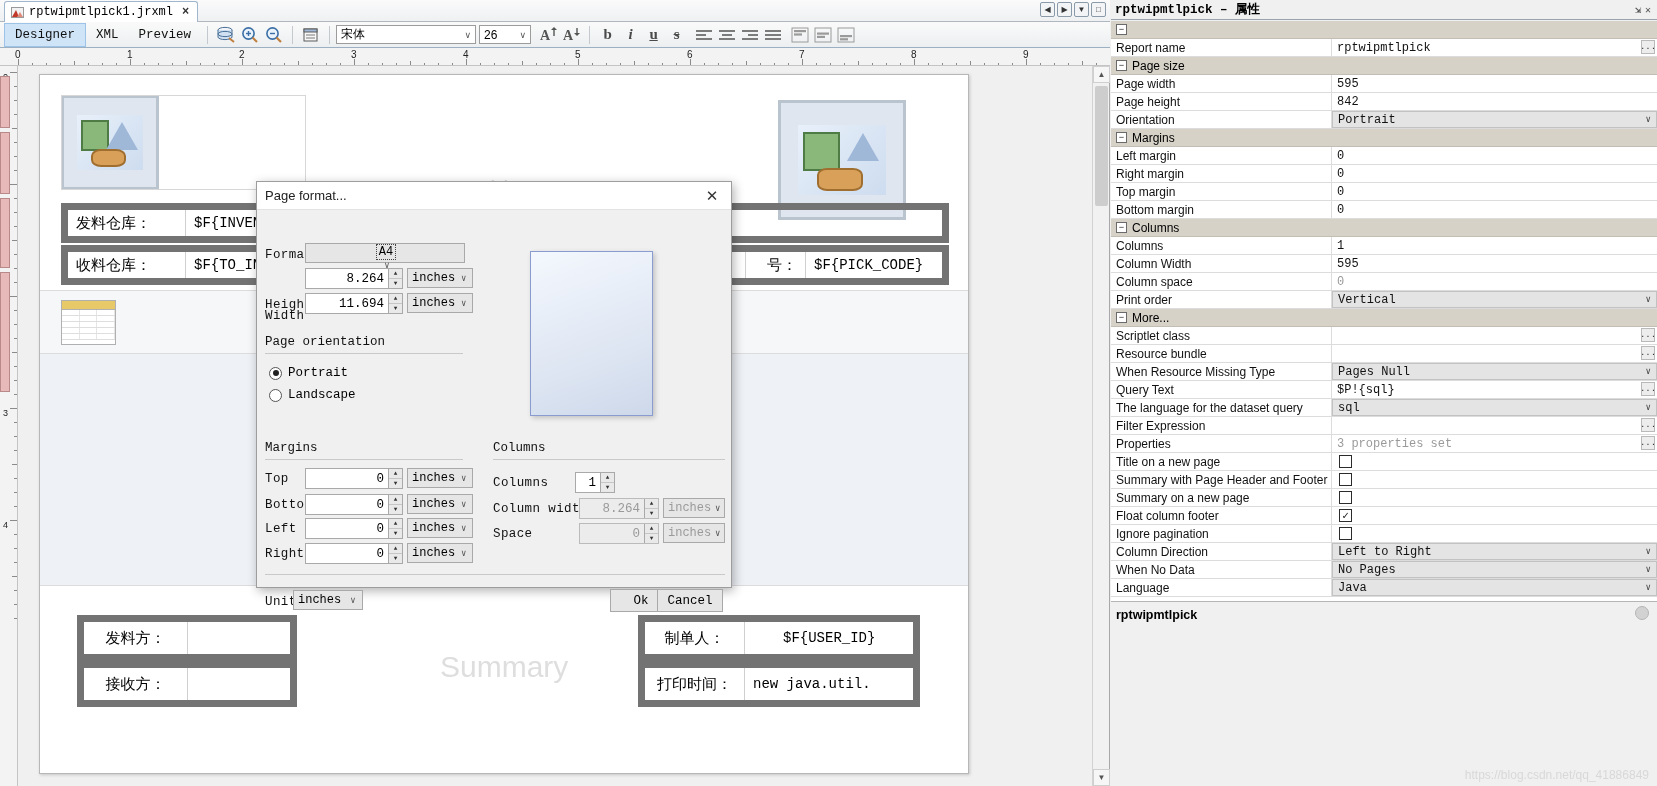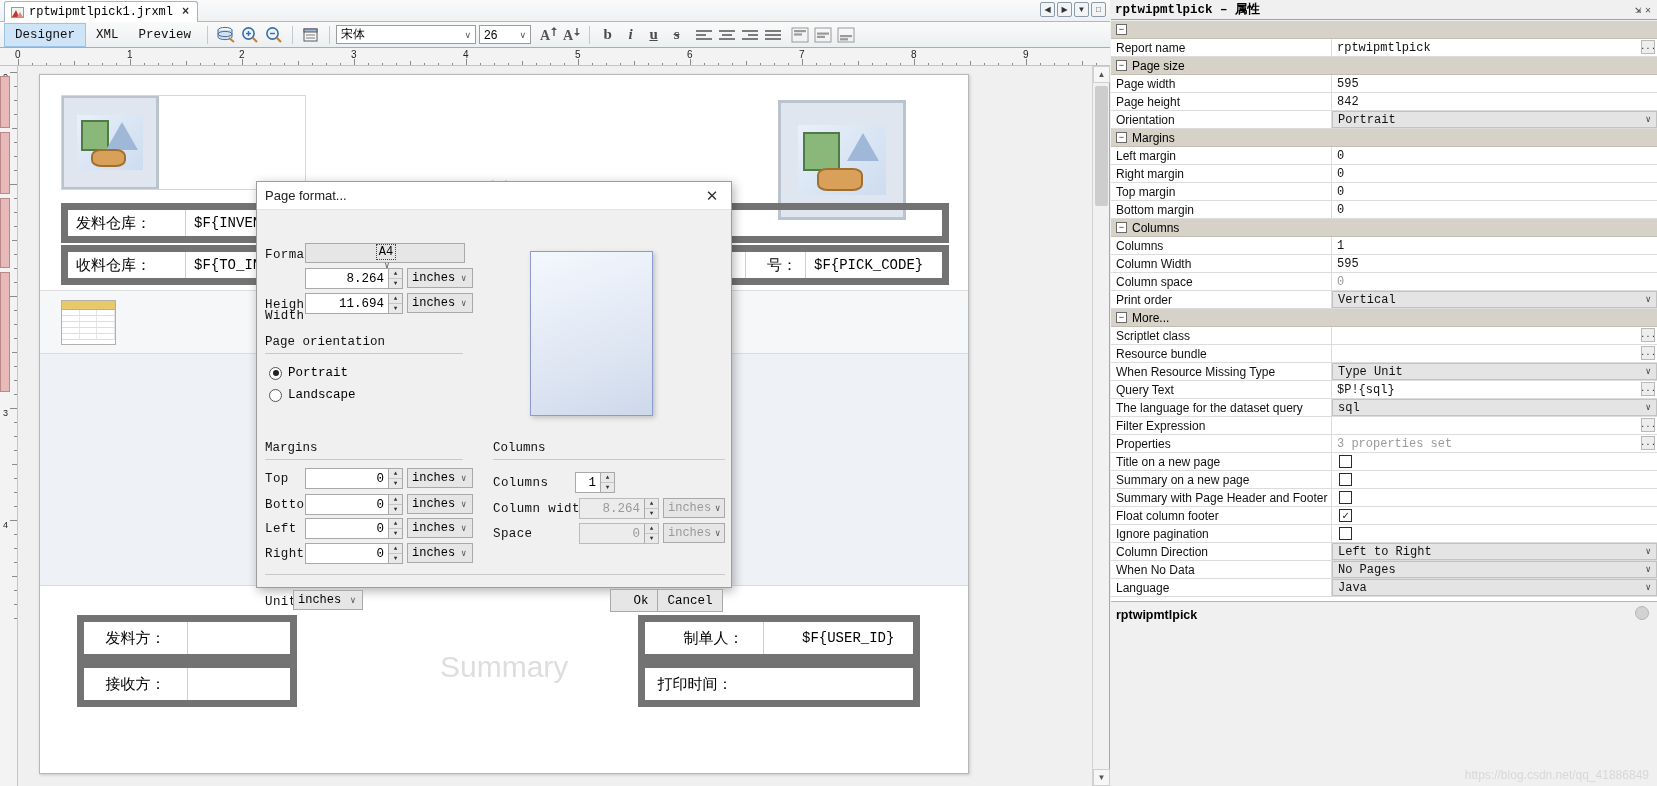--- a/index.html
+++ b/index.html
@@ -670,26 +670,27 @@
 
         <div class="fieldrow" style="left:37px;top:540px;width:220px;height:46px;">
           <div class="cellbox" style="width:104px;justify-content:center;">发料方：</div>
           <div class="cellbox" style="flex:1;"></div>
         </div>
         <div class="fieldrow" style="left:37px;top:586px;width:220px;height:46px;">
           <div class="cellbox" style="width:104px;justify-content:center;">接收方：</div>
           <div class="cellbox" style="flex:1;"></div>
         </div>
 
-        <div class="fieldrow" style="left:598px;top:540px;width:282px;height:46px;padding-left:19px;">
+        <div class="fieldrow" style="left:598px;top:540px;width:282px;height:46px;">
           <div class="cellbox" style="width:100px;justify-content:center;">制单人：</div>
           <div class="cellbox mono" style="flex:1;margin-left:30px;">$F{USER_ID}</div>
         </div>
         <div class="fieldrow" style="left:598px;top:586px;width:282px;height:46px;">
           <div class="cellbox" style="width:100px;justify-content:center;">打印时间：</div>
+          <div class="cellbox mono" style="flex:1;">new java.util.</div>
         </div>
       </div>
     </div>
 
     <div class="vscroll-right">
       <div class="arrow" style="top:0;">▲</div>
       <div class="thumb"></div>
       <div class="arrow" style="bottom:0;">▼</div>
     </div>
   </div>
@@ -972,21 +973,21 @@
         <div class="prow">
           <div class="pname">Resource bundle</div>
           <div class="pval">
             <span></span>
             <span class="dotbtn">...</span>
           </div>
         </div>
         <div class="prow">
           <div class="pname">When Resource Missing Type</div>
           <div class="pval combo-cell">
-            <span>Type Unit</span>
+            <span>Pages Null</span>
             <span class="arr">∨</span>
           </div>
         </div>
         <div class="prow">
           <div class="pname">Query Text</div>
           <div class="pval">
             <span>$P!{sql}</span>
             <span class="dotbtn">...</span>
           </div>
         </div>
@@ -1011,27 +1012,27 @@
             <span class="dotbtn">...</span>
           </div>
         </div>
         <div class="prow">
           <div class="pname">Title on a new page</div>
           <div class="pval">
             <span class="cbox"></span>
           </div>
         </div>
         <div class="prow">
+          <div class="pname">Summary with Page Header and Footer</div>
+          <div class="pval">
+            <span class="cbox"></span>
+          </div>
+        </div>
+        <div class="prow">
           <div class="pname">Summary on a new page</div>
-          <div class="pval">
-            <span class="cbox"></span>
-          </div>
-        </div>
-        <div class="prow">
-          <div class="pname">Summary with Page Header and Footer</div>
           <div class="pval">
             <span class="cbox"></span>
           </div>
         </div>
         <div class="prow">
           <div class="pname">Float column footer</div>
           <div class="pval">
             <span class="cbox">✓</span>
           </div>
         </div>

